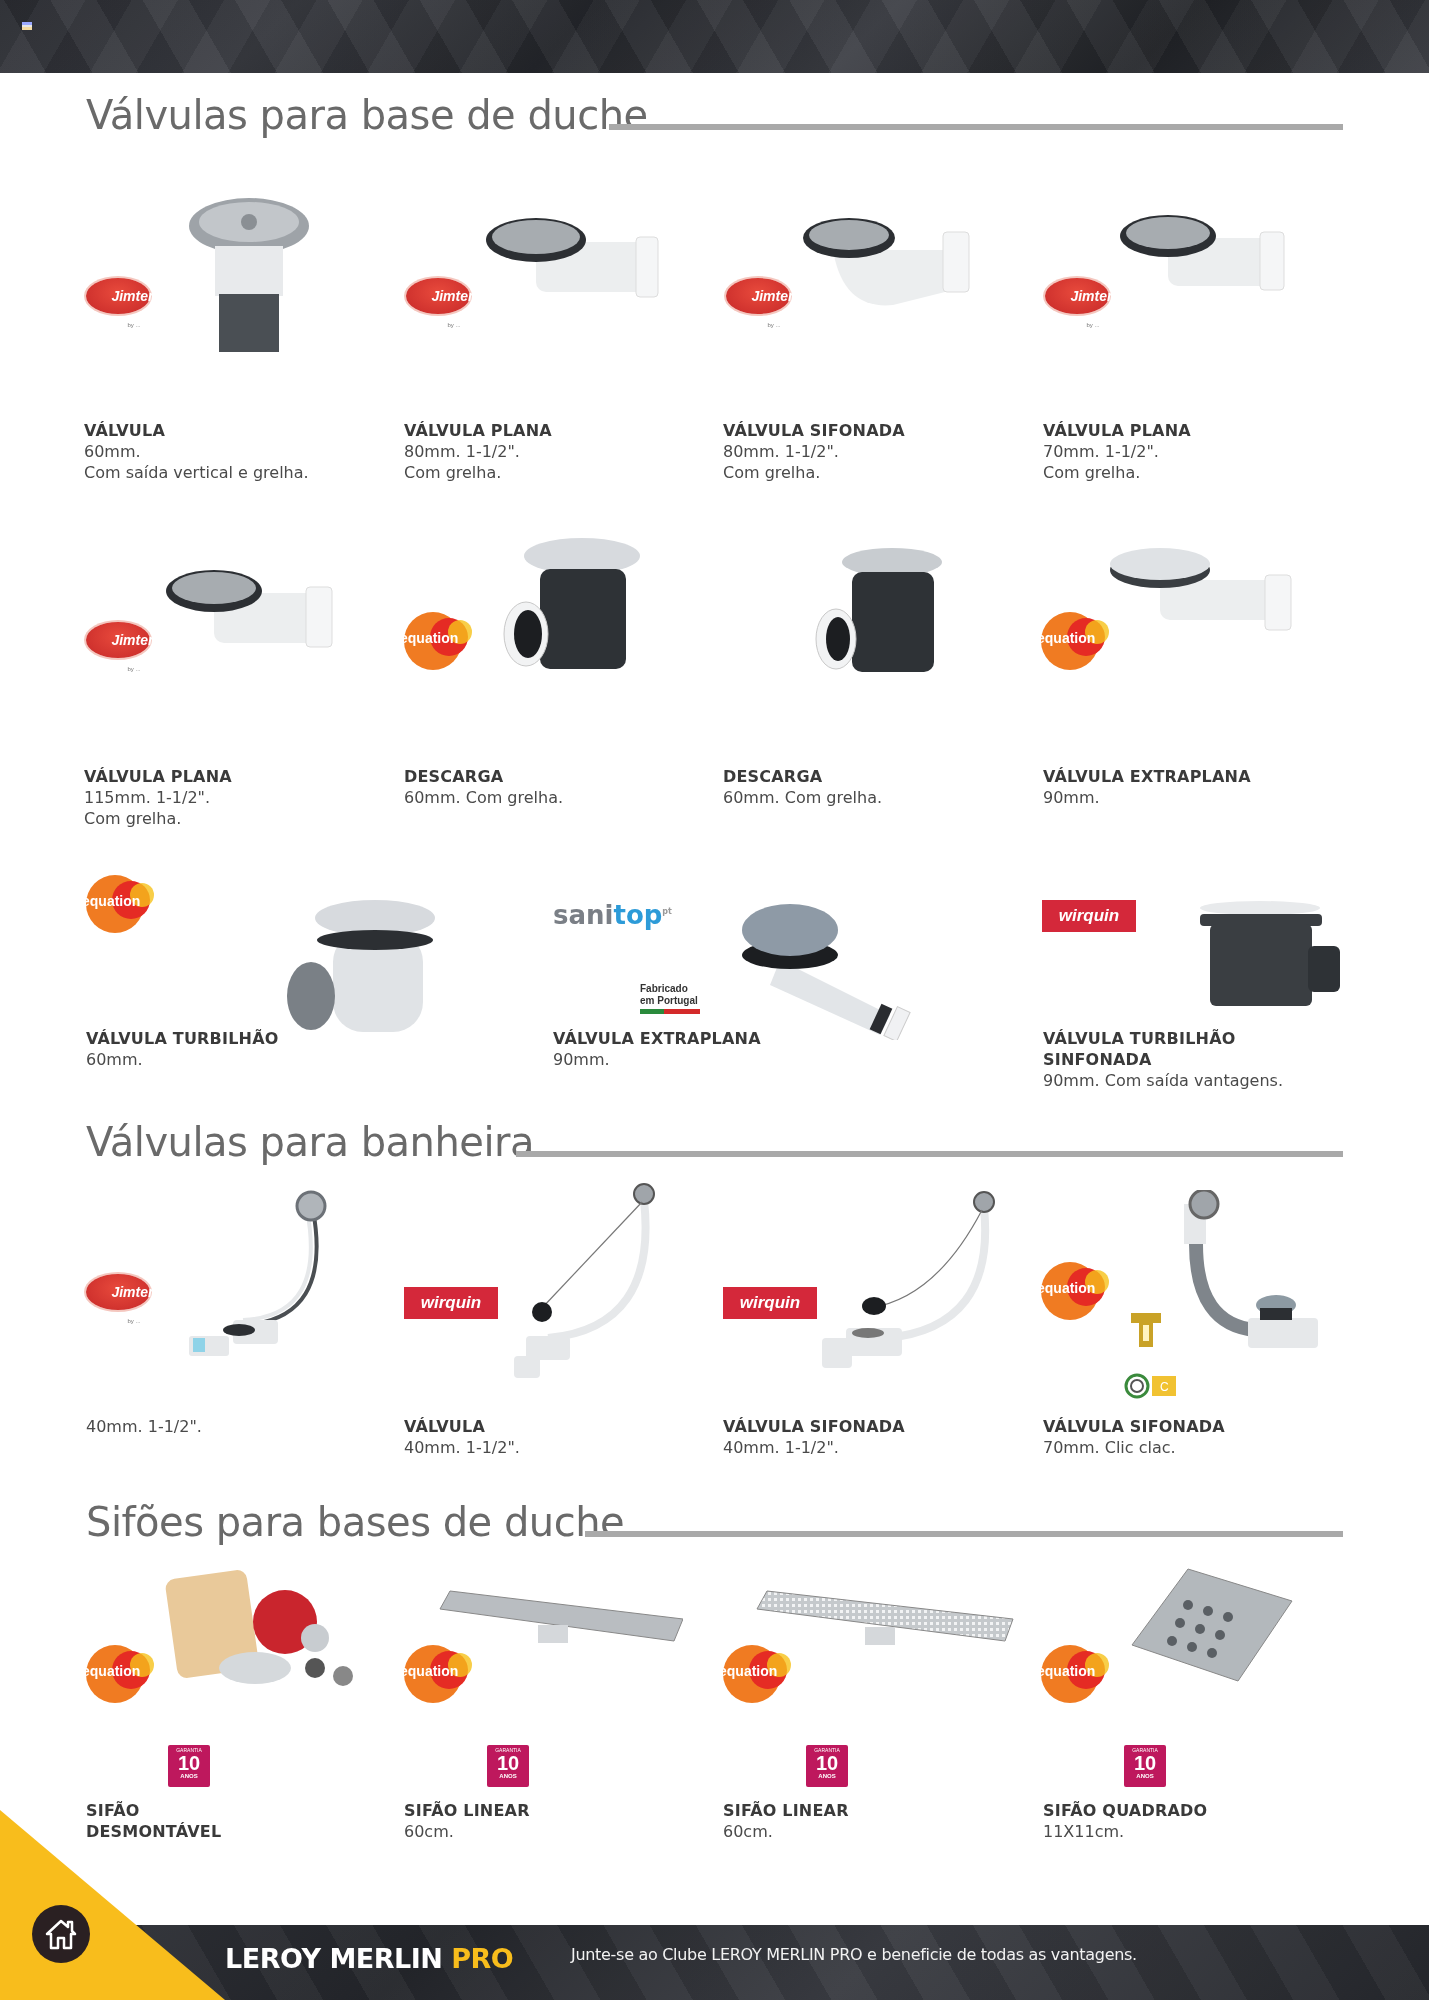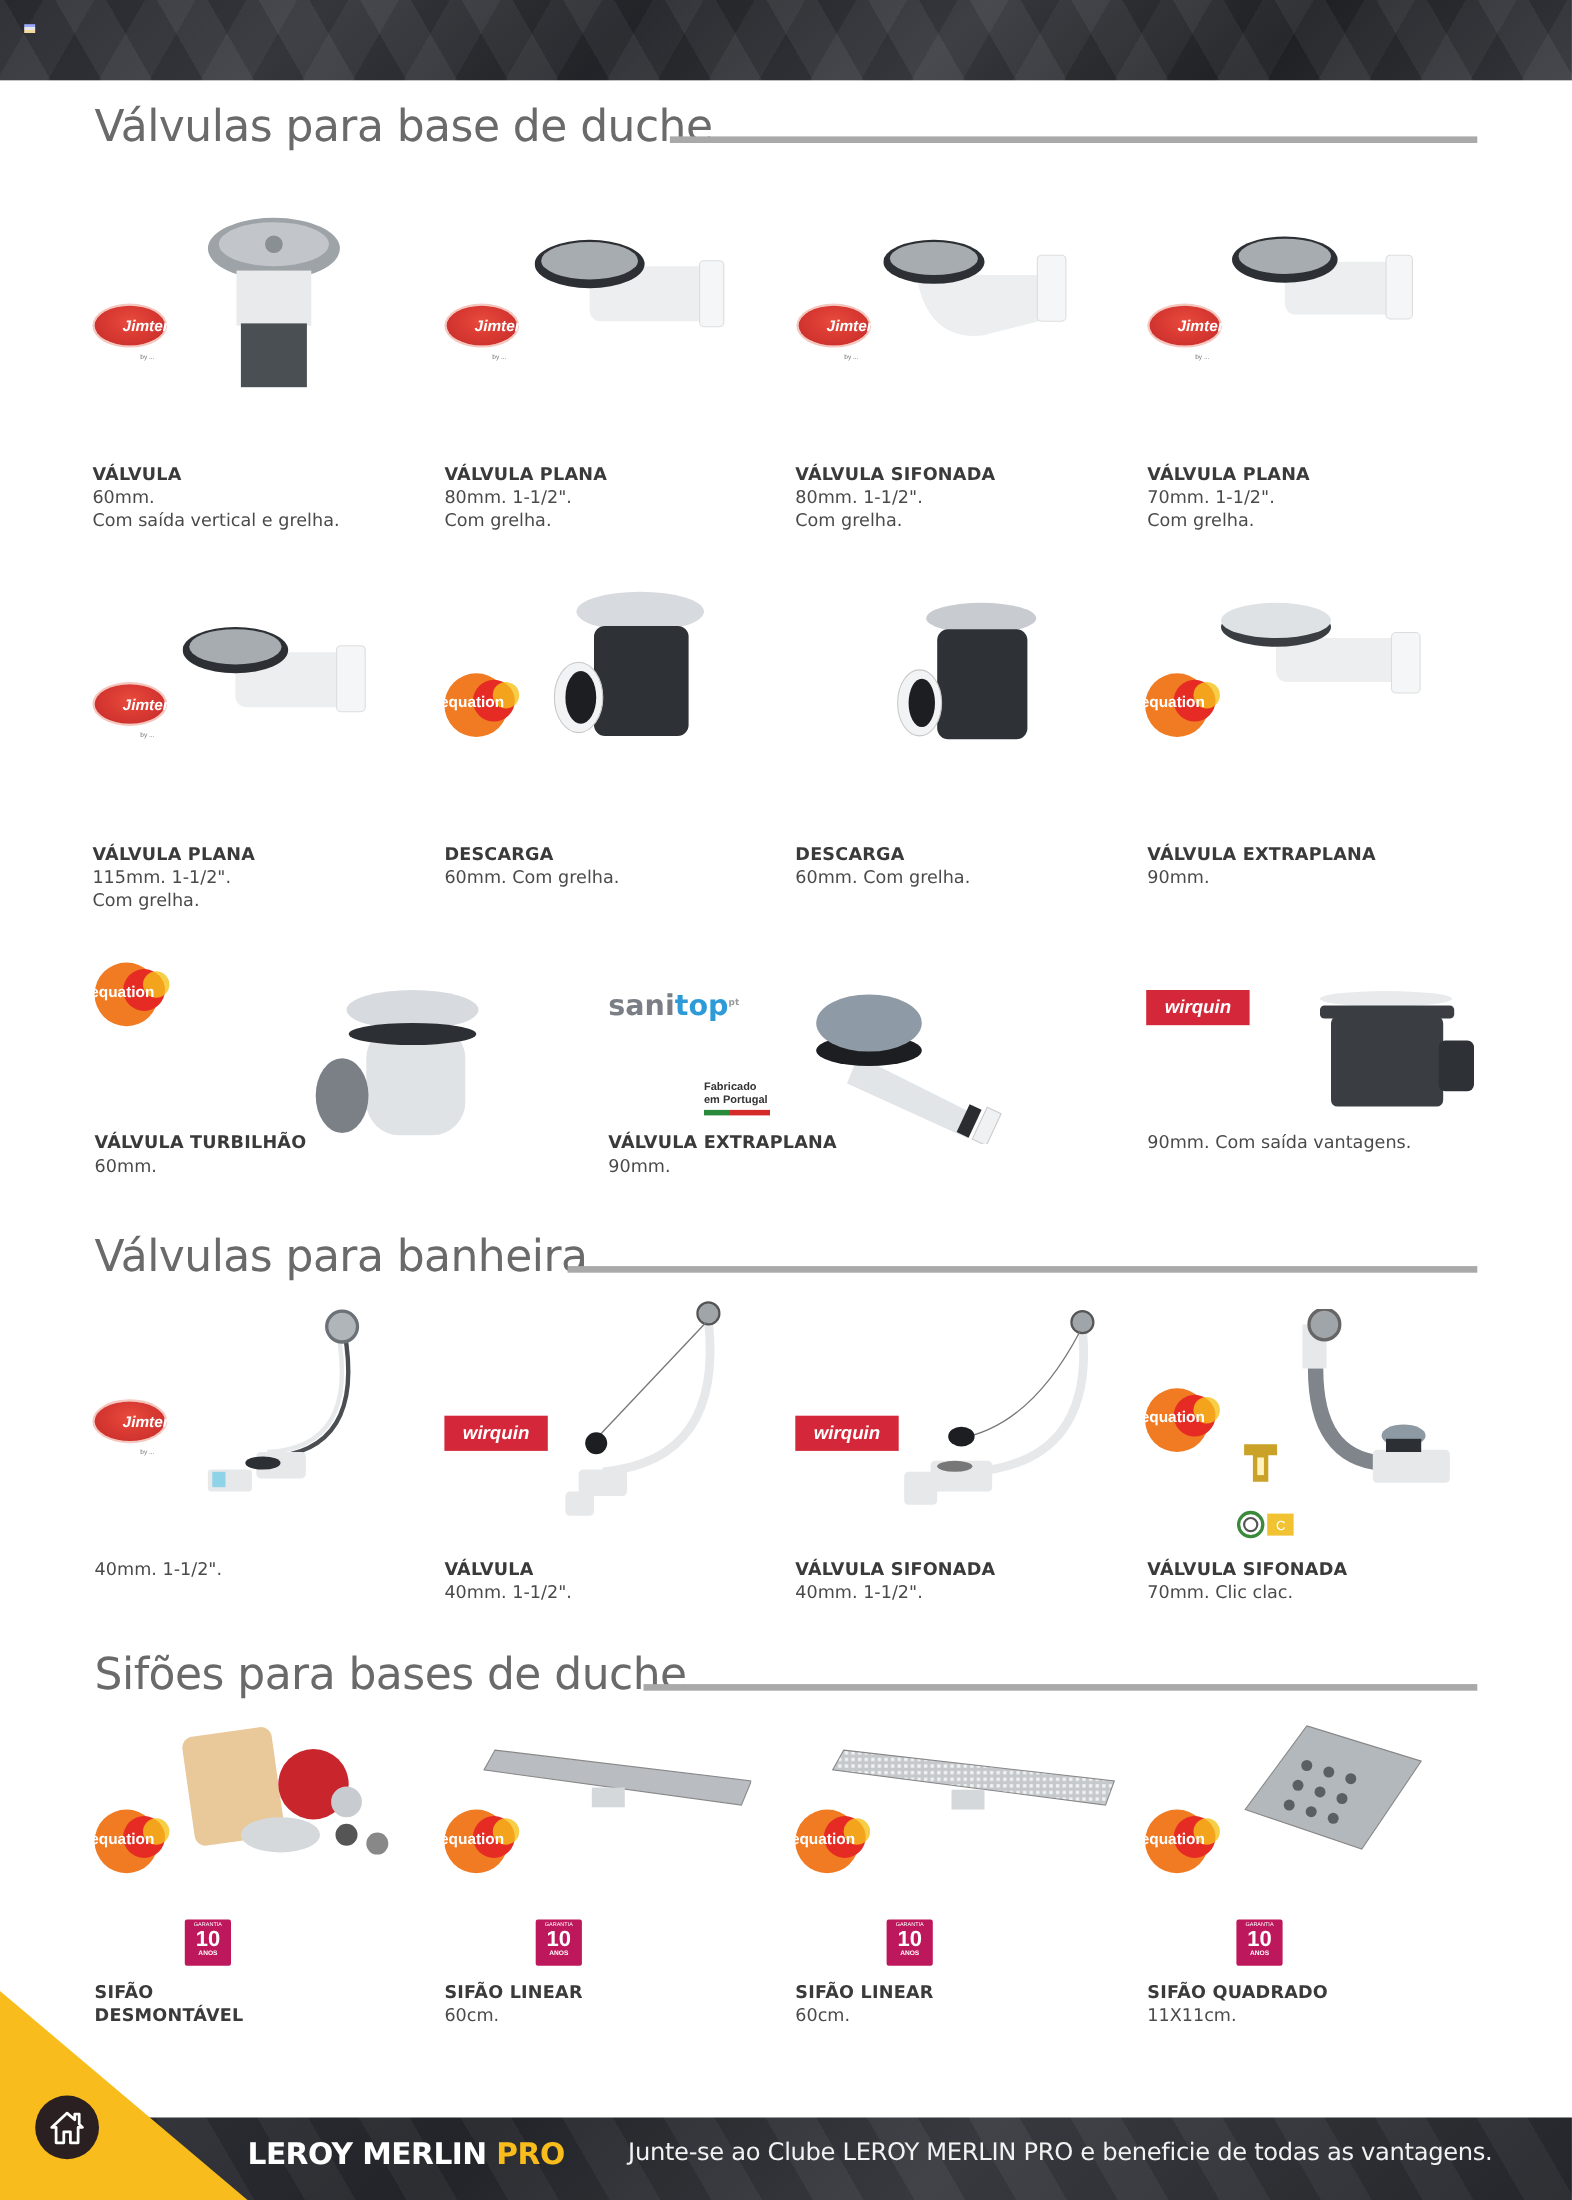--- a/index.html
+++ b/index.html
@@ -35,21 +35,21 @@
   .warranty .n { font-size: 20px; font-weight: bold; line-height: 20px; }
   .warranty .a { font-size: 6px; font-weight: bold; }
   .footer { position: absolute; left: 0; top: 1925px; width: 1429px; height: 75px;
     background: linear-gradient(135deg, #303238 0%, #24262b 30%, #3a3c42 60%, #26282d 100%); }
   .footer::after { content: ""; position: absolute; inset: 0;
     background: repeating-linear-gradient(60deg, rgba(255,255,255,0.035) 0 40px, rgba(0,0,0,0.05) 40px 80px); }
   .yellow-tri { position: absolute; left: 0; top: 1810px; width: 0; height: 0; border-left: 225px solid #f8bd1c; border-top: 190px solid transparent; z-index: 3; }
   .home-btn { position: absolute; left: 32px; top: 1905px; width: 58px; height: 58px; border-radius: 50%; background: #2a2022; z-index: 4; display: flex; align-items: center; justify-content: center; }
   .footer-brand { position: absolute; left: 225px; top: 1943px; font-size: 27px; font-weight: bold; color: #fff; z-index: 5; font-family: "DejaVu Sans", sans-serif; letter-spacing: -0.5px; }
   .footer-brand .pro { color: #f8bd1c; }
-  .footer-slogan { position: absolute; left: 571px; top: 1945px; font-size: 22px; color: #f2f2f2; z-index: 5; font-family: "DejaVu Sans", sans-serif; letter-spacing: -0.3px; }
+  .footer-slogan { position: absolute; left: 571px; top: 1945px; font-size: 16px; color: #f2f2f2; z-index: 5; font-family: "DejaVu Sans", sans-serif; letter-spacing: -0.3px; }
   svg { display: block; }
 </style>
 </head>
 <body>
 
 <div class="topbar"></div>
 <div class="menu-icon"></div>
 
 <div class="section-title" style="top:92px">Válvulas para base de duche</div>
 <div class="section-line" style="top:124px; left:609px"></div>
@@ -223,20 +223,21 @@
 <div class="brand-wirquin" style="left:1042px; top:900px">wirquin</div>
 <div class="img" style="left:1196px; top:900px">
   <svg width="150" height="110" viewBox="0 0 150 110">
       <ellipse cx="64" cy="8" rx="60" ry="7" fill="#e8eaec"></ellipse>
       <rect x="4" y="14" width="122" height="12" rx="4" fill="#3a3e42"></rect>
       <rect x="14" y="24" width="102" height="82" rx="6" fill="#3a3e42"></rect>
       <rect x="112" y="46" width="32" height="46" rx="6" fill="#2e3236"></rect>
     </svg>
 </div>
 <div class="product" style="left:1043px; top:1028px">
+  <div class="name">VÁLVULA TURBILHÃO SINFONADA</div>
   <div class="desc">90mm. Com saída vantagens.</div>
 </div>
 
 <div class="section-title" style="top:1119px">Válvulas para banheira</div>
 <div class="section-line" style="top:1151px; left:516px"></div>
 
 <div class="brand-jimten" style="left:86px; top:1274px">Jimten</div>
 <div class="img" style="left:183px; top:1190px">
   <svg width="160" height="190" viewBox="0 0 160 190">
       <path d="M130 20 Q150 130 60 135" fill="none" stroke="#4a4e52" stroke-width="4"></path>

